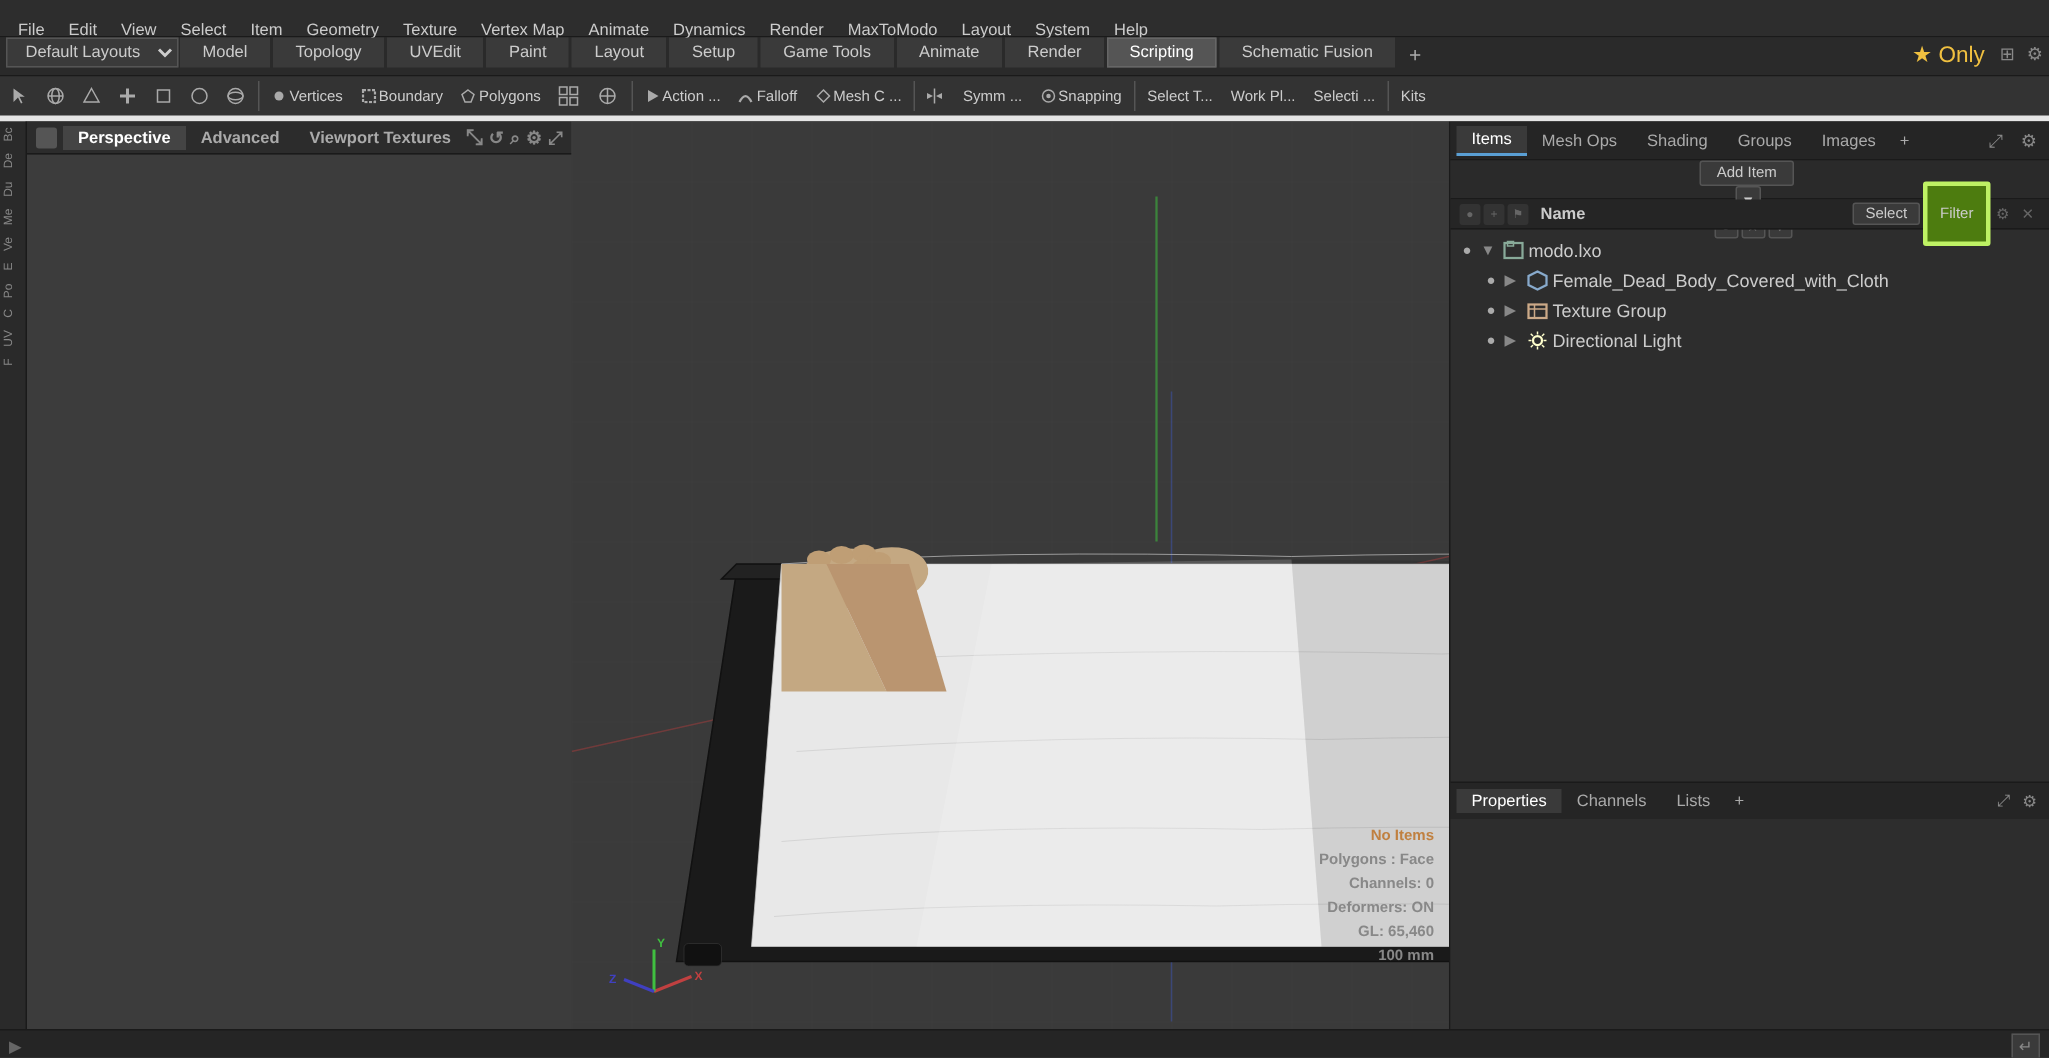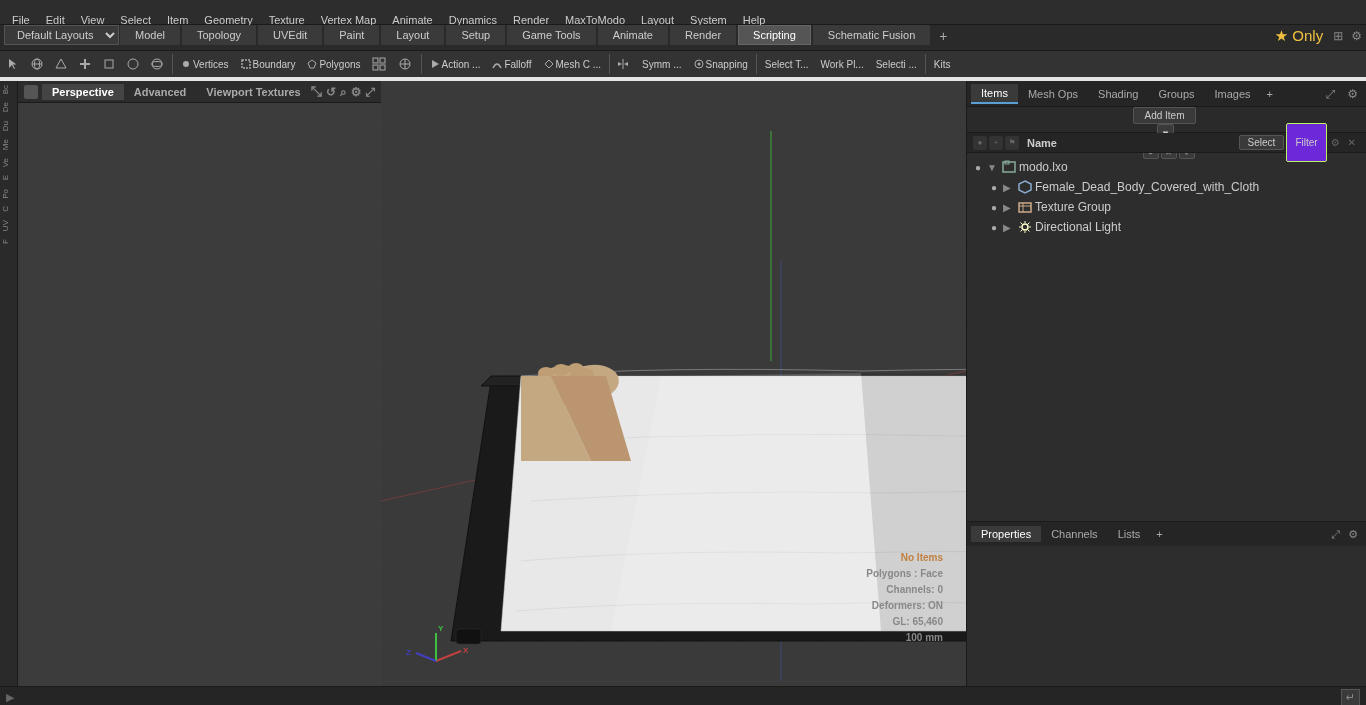--- a/index.html
+++ b/index.html
@@ -73,34 +73,34 @@
     .bp-right { margin-left: auto; display: flex; }
     .bp-icon { color: #888; padding: 2px 4px; cursor: pointer; }
     #bottom-panel-content { height: 140px; background: #2d2d2d; }
 
     
     #commandbar { display: flex; align-items: center; background: #252525; height: 22px; border-top: 1px solid #1a1a1a; padding: 0 6px; }
     #command-input { flex: 1; background: #1e1e1e; border: 1px solid #444; color: #ccc; padding: 2px 6px; font-size: 11px; height: 18px; margin-top: 36px; }
     .cmd-btn { background: #3a3a3a; border: 1px solid #555; color: #888; padding: 1px 4px; font-size: 11px; cursor: pointer; margin-left: 2px; }
 
     
-    .vp-info { position: absolute; bottom: 40px; right: 23px; text-align: right; color: #888; font-size: 10px; line-height: 1.6; pointer-events: none; margin-top: 20px; }
+    .vp-info { position: absolute; bottom: 40px; right: 10px; text-align: right; color: #888; font-size: 10px; line-height: 1.6; pointer-events: none; margin-top: 20px; }
     .vp-info .no-items { color: #c08040; }
 
     
     ::-webkit-scrollbar { width: 6px; height: 6px; }
     ::-webkit-scrollbar-track { background: #222; }
     ::-webkit-scrollbar-thumb { background: #555; border-radius: 3px; }
 
     
     .left-labels { width: 18px; display: flex; flex-direction: column; background: #2a2a2a; border-right: 1px solid #1a1a1a; }
     .left-label { font-size: 8px; color: #888; writing-mode: vertical-rl; text-orientation: mixed; transform: rotate(180deg); padding: 4px 2px; cursor: pointer; line-height: 1; }
 
     .items-select-btn { margin-left: auto; background: #3a3a3a; border: 1px solid #555; color: #ccc; padding: 1px 8px; font-size: 10px; cursor: pointer; border-radius: 2px; }
-    .items-filter-btn { background: #6d28d9; border: 1px solid #bef264; color: #ccc; padding: 13px 8px; font-size: 10px; cursor: pointer; border-radius: 2px; margin-left: 2px; }
+    .items-filter-btn { background: #4d7c0f; border: 3px solid #bef264; color: #ccc; padding: 13px 8px; font-size: 10px; cursor: pointer; border-radius: 2px; margin-left: 2px; }
   </style>
 </head>
 <body>
 
 <div id="menubar">
   <div class="menu-item">File</div>
   <div class="menu-item">Edit</div>
   <div class="menu-item">View</div>
   <div class="menu-item">Select</div>
   <div class="menu-item">Item</div>

